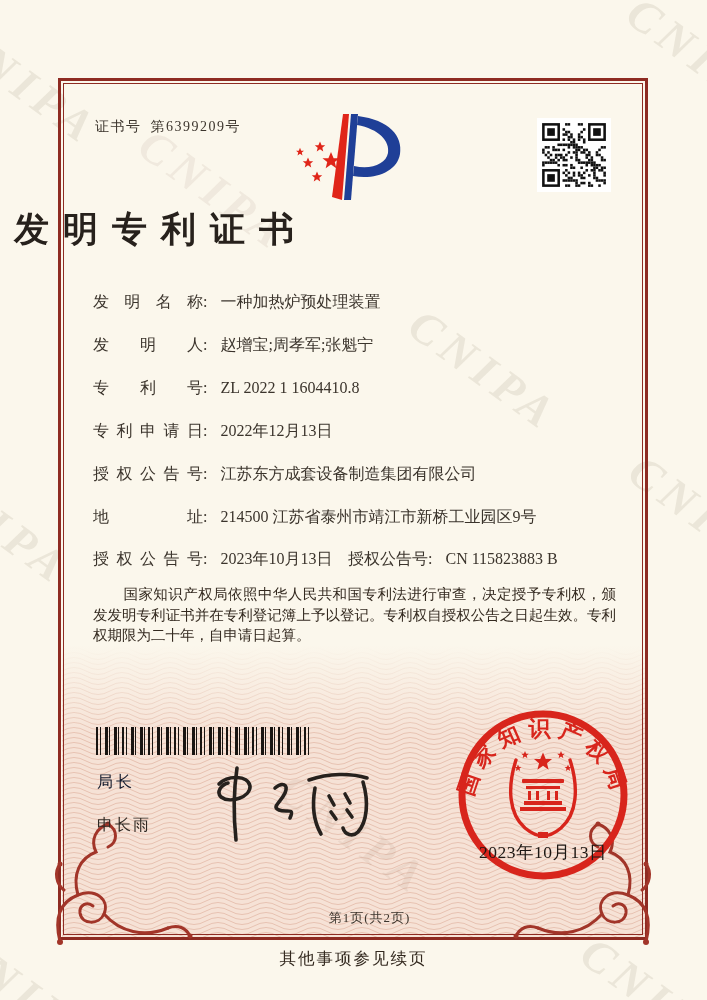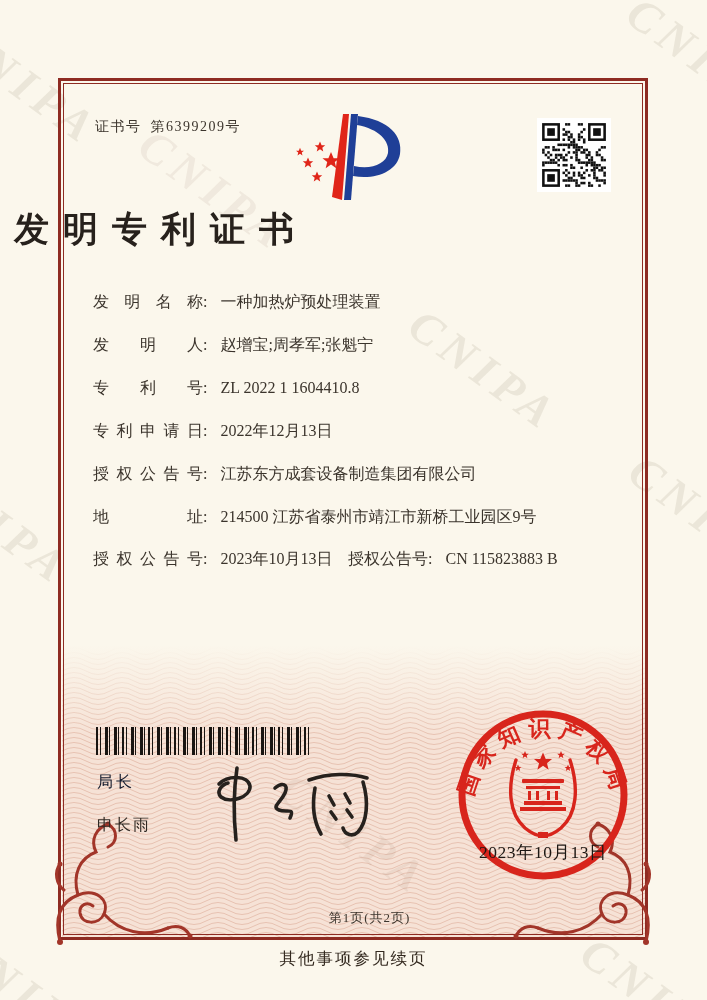--- a/index.html
+++ b/index.html
@@ -438,20 +438,21 @@
       <span class="flabel">地址</span><span>:</span><span class="fval">214500 江苏省泰州市靖江市新桥工业园区9号</span>
     </div>
     <div class="frow r7">
       <span class="flabel">授权公告号</span><span>:</span><span class="fval">2023年10月13日</span>
       <span class="second">
         <span class="flabel">授权公告号</span><span>:</span><span class="fval">CN 115823883 B</span>
       </span>
     </div>
 
     <div class="paras">
+      <p>国家知识产权局依照中华人民共和国专利法进行审查，决定授予专利权，颁发发明专利证书并在专利登记簿上予以登记。专利权自授权公告之日起生效。专利权期限为二十年，自申请日起算。</p>
     </div>
 
     <div class="barcode"></div>
 
     <div class="signer-title">局长</div>
     <div class="signer-name">申长雨</div>
 
     <svg class="signature" width="182" height="86" viewBox="0 0 182 86">
       <g fill="none" stroke="#26211d" stroke-width="3.6" stroke-linecap="round" stroke-linejoin="round">
         <path d="M34,8 C31,28 30,52 33,80"></path>

